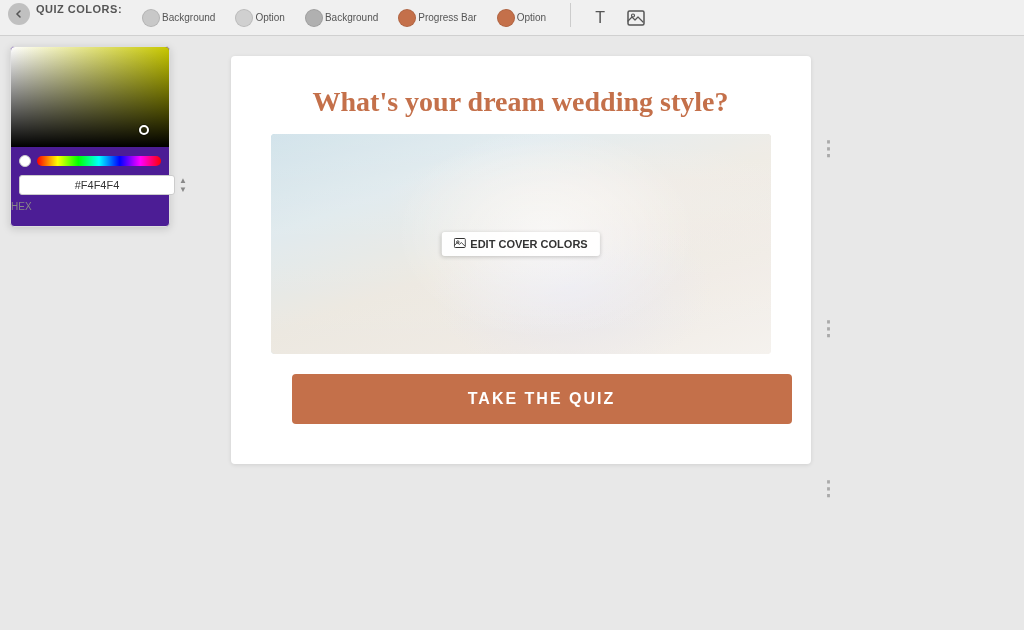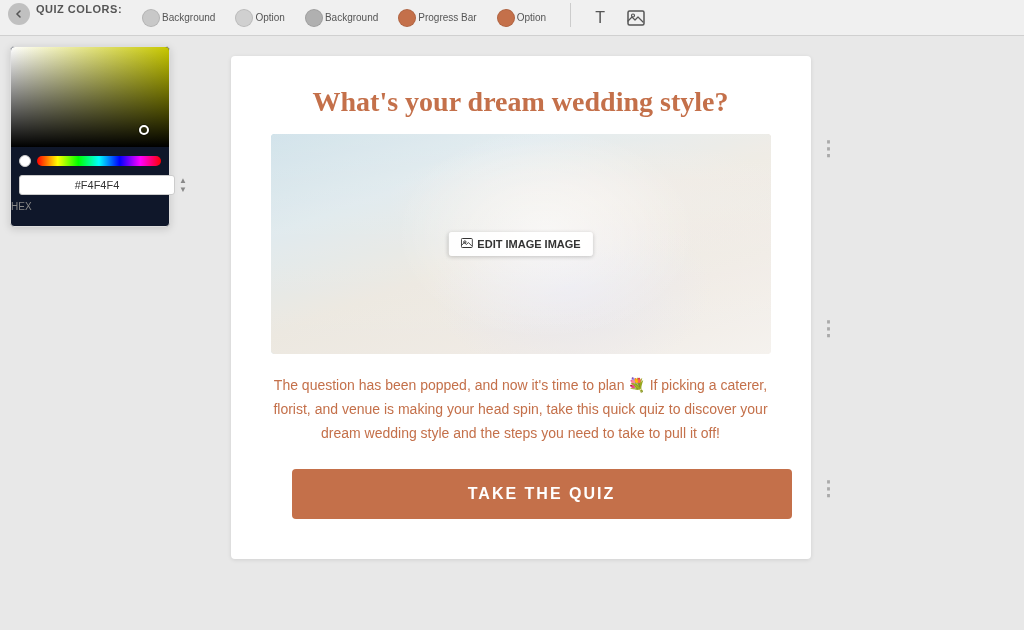--- a/index.html
+++ b/index.html
@@ -82,21 +82,21 @@
     
     .main-area {
       display: flex;
       height: calc(630px - 36px);
       position: relative;
     }
 
     
     .color-picker-panel {
       width: 160px;
-      background: #0f172a;
+      background: #4c1d95;
       border: 1px solid #ddd;
       border-radius: 4px;
       position: absolute;
       left: 10px;
       top: 10px;
       z-index: 10;
       box-shadow: 0 2px 8px rgba(0,0,0,0.15);
       padding-bottom: 12px;
     }
     .gradient-canvas {
@@ -372,25 +372,24 @@
           <div class="cover-image-placeholder">
             <div class="bride-figure"></div>
             <div class="veil-overlay"></div>
           </div>
           <button class="edit-cover-btn">
             <svg width="12" height="12" viewBox="0 0 12 12" fill="none">
               <rect x="0.5" y="0.5" width="11" height="9" rx="1" stroke="#333" stroke-width="1"></rect>
               <circle cx="4" cy="4" r="1.2" stroke="#333" stroke-width="0.9"></circle>
               <path d="M0.5 7.5l3-3 2 2 2-2 3.5 3.5" stroke="#333" stroke-width="0.9" fill="none"></path>
             </svg>
-            <span>EDIT IMAGE IMAGE</span>
+            <span>EDIT COVER COLORS</span>
           </button>
         </div>
 
-        <p class="quiz-description">The question has been popped, and now it's time to plan 💐 If picking a caterer, florist, and venue is making your head spin, take this quick quiz to discover your dream wedding style and the steps you need to take to pull it off!</p>
 
         <button class="take-quiz-btn">
           <span>TAKE THE QUIZ</span>
         </button>
 
       </div>
 
       <div style="position:absolute; right:-28px; top:80px;">
         <span style="color:#aaa; font-size:20px; cursor:pointer; font-weight:bold;">⋮</span>
       </div>

